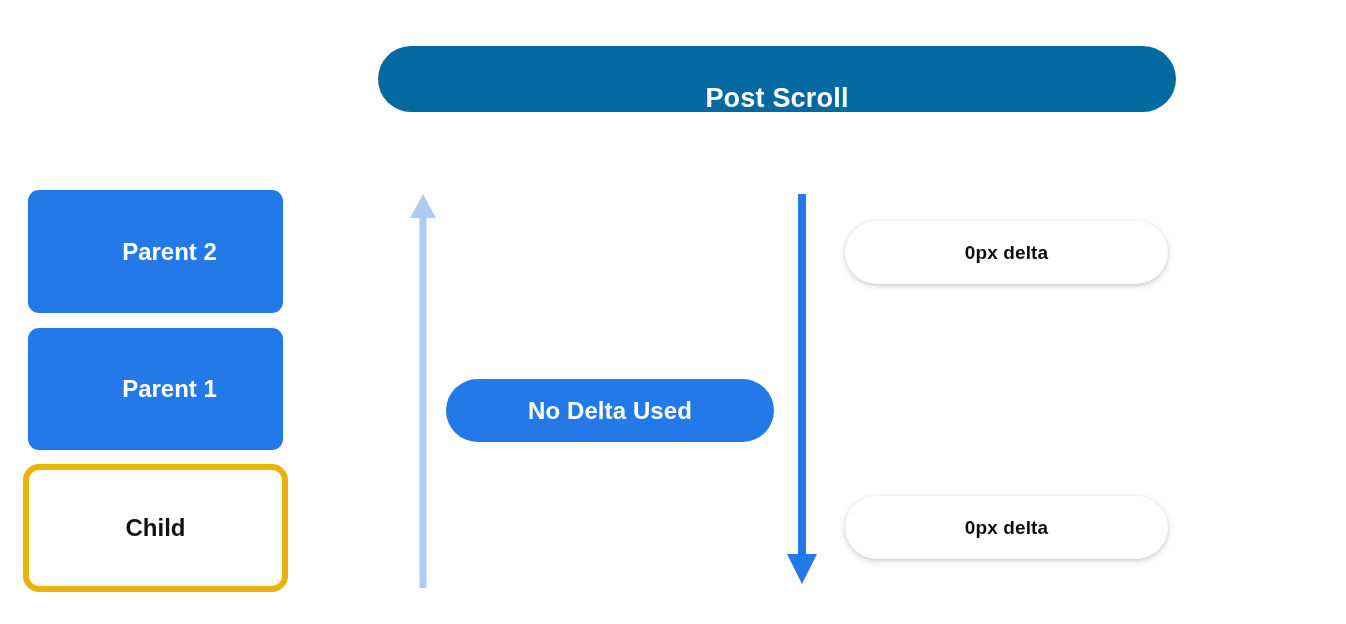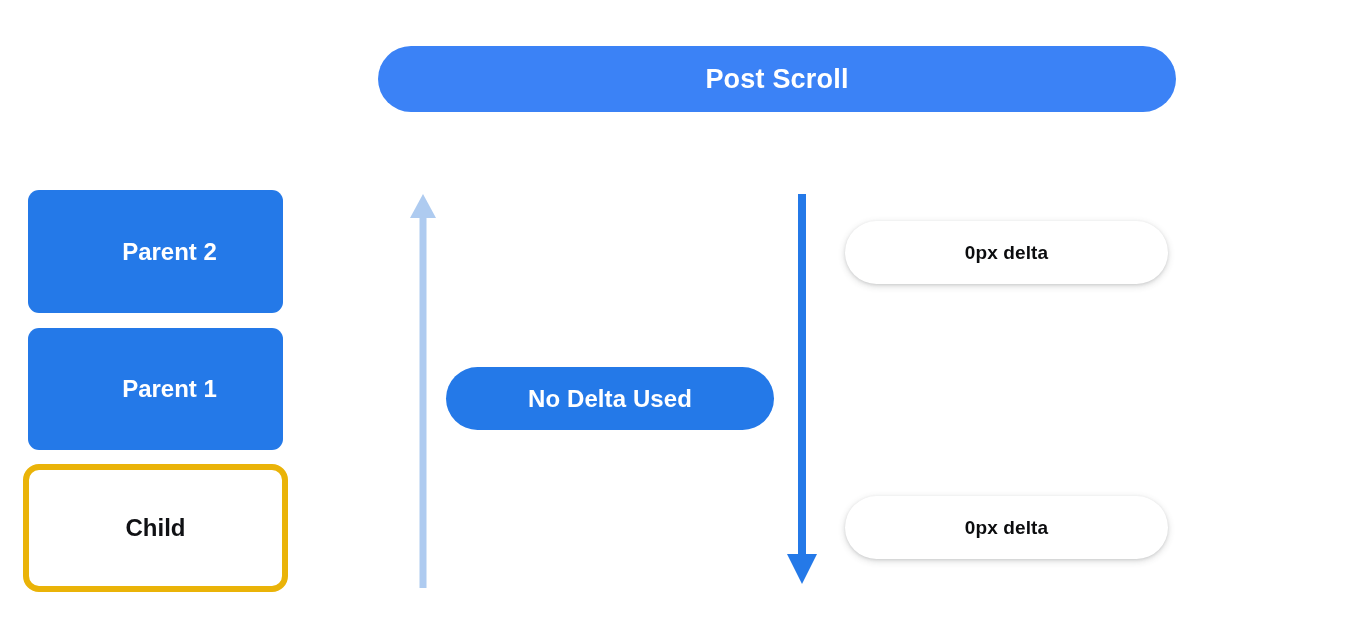--- a/index.html
+++ b/index.html
@@ -19,24 +19,24 @@
     overflow: hidden;
   }
 
   
   .banner {
     position: absolute;
     left: 378px;
     top: 46px;
     width: 798px;
     height: 66px;
-    background: #3b82f6;
+    background: #0369a1;
     border-radius: 33px;
     display: flex;
-    align-items: center;
+    align-items: flex-end;
     justify-content: center;
     box-sizing: border-box;
   }
   .banner-label {
     color: #ffffff;
     font-size: 27px;
     font-weight: bold;
     letter-spacing: 0.2px;
     line-height: 1;
   }
@@ -96,21 +96,21 @@
     justify-content: center;
     box-sizing: border-box;
   }
   .pill-blue .pill-label {
     color: #ffffff;
     font-size: 24px;
     font-weight: bold;
     letter-spacing: 0.1px;
   }
   #pill-used-delta { top: 221px; }
-  #pill-no-delta   { top: 367px; text-align: right; }
+  #pill-no-delta   { top: 379px; text-align: right; }
 
   
   .pill-white {
     position: absolute;
     left: 845px;
     width: 323px;
     height: 63px;
     background: #ffffff;
     border-radius: 32px;
     display: flex;

